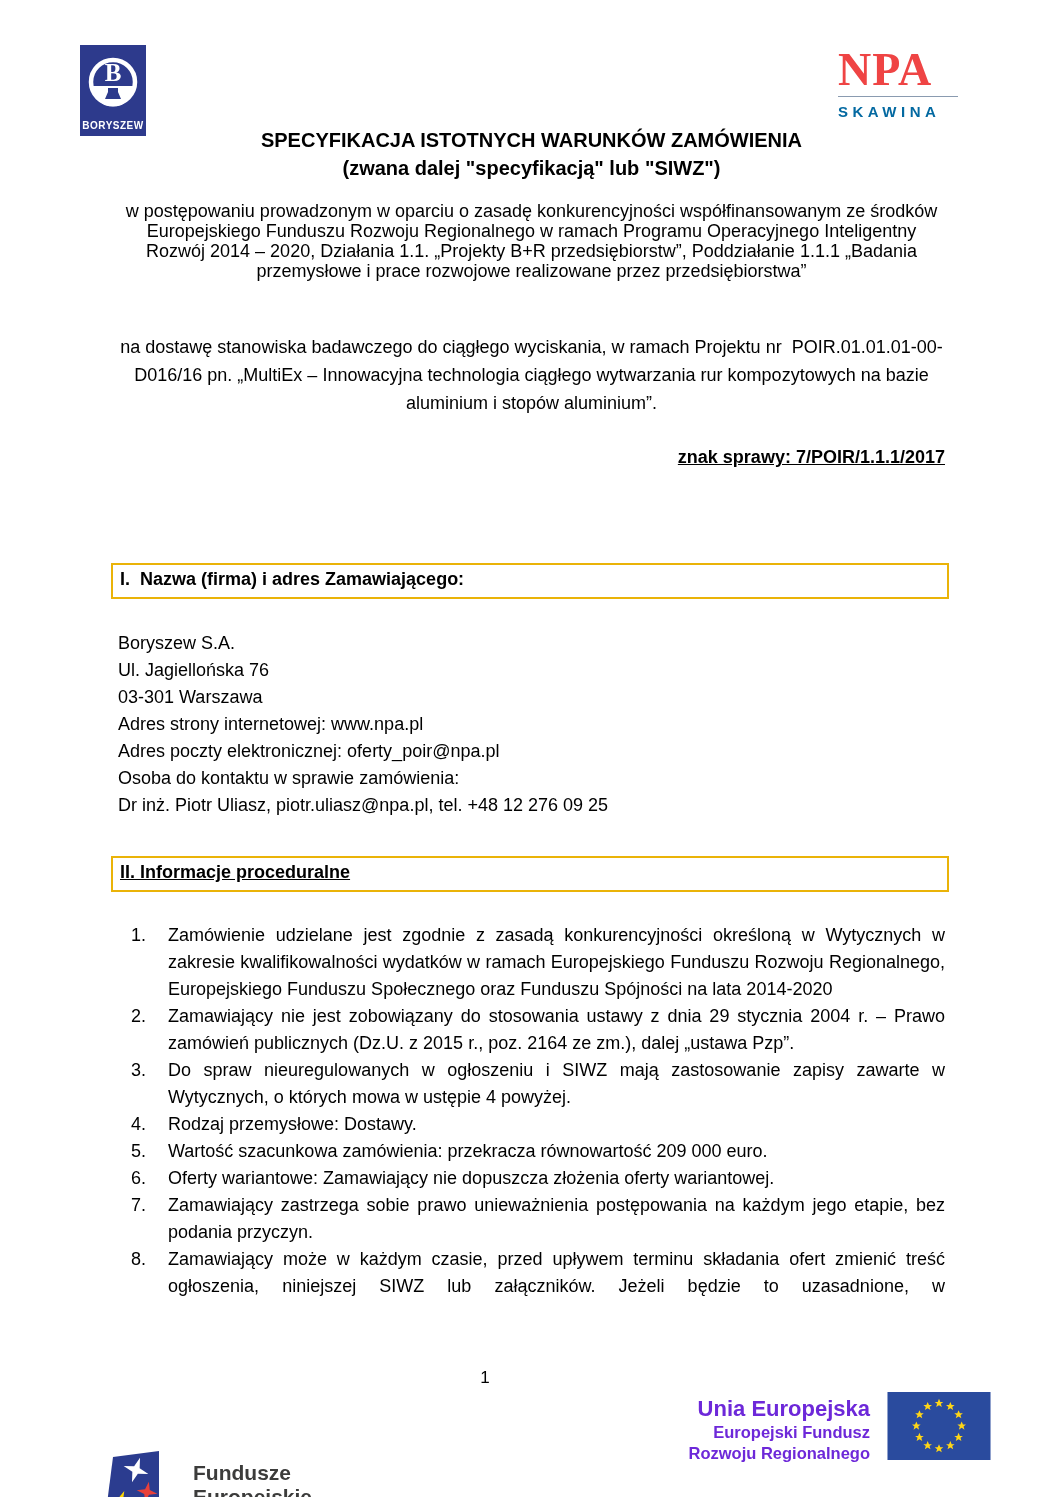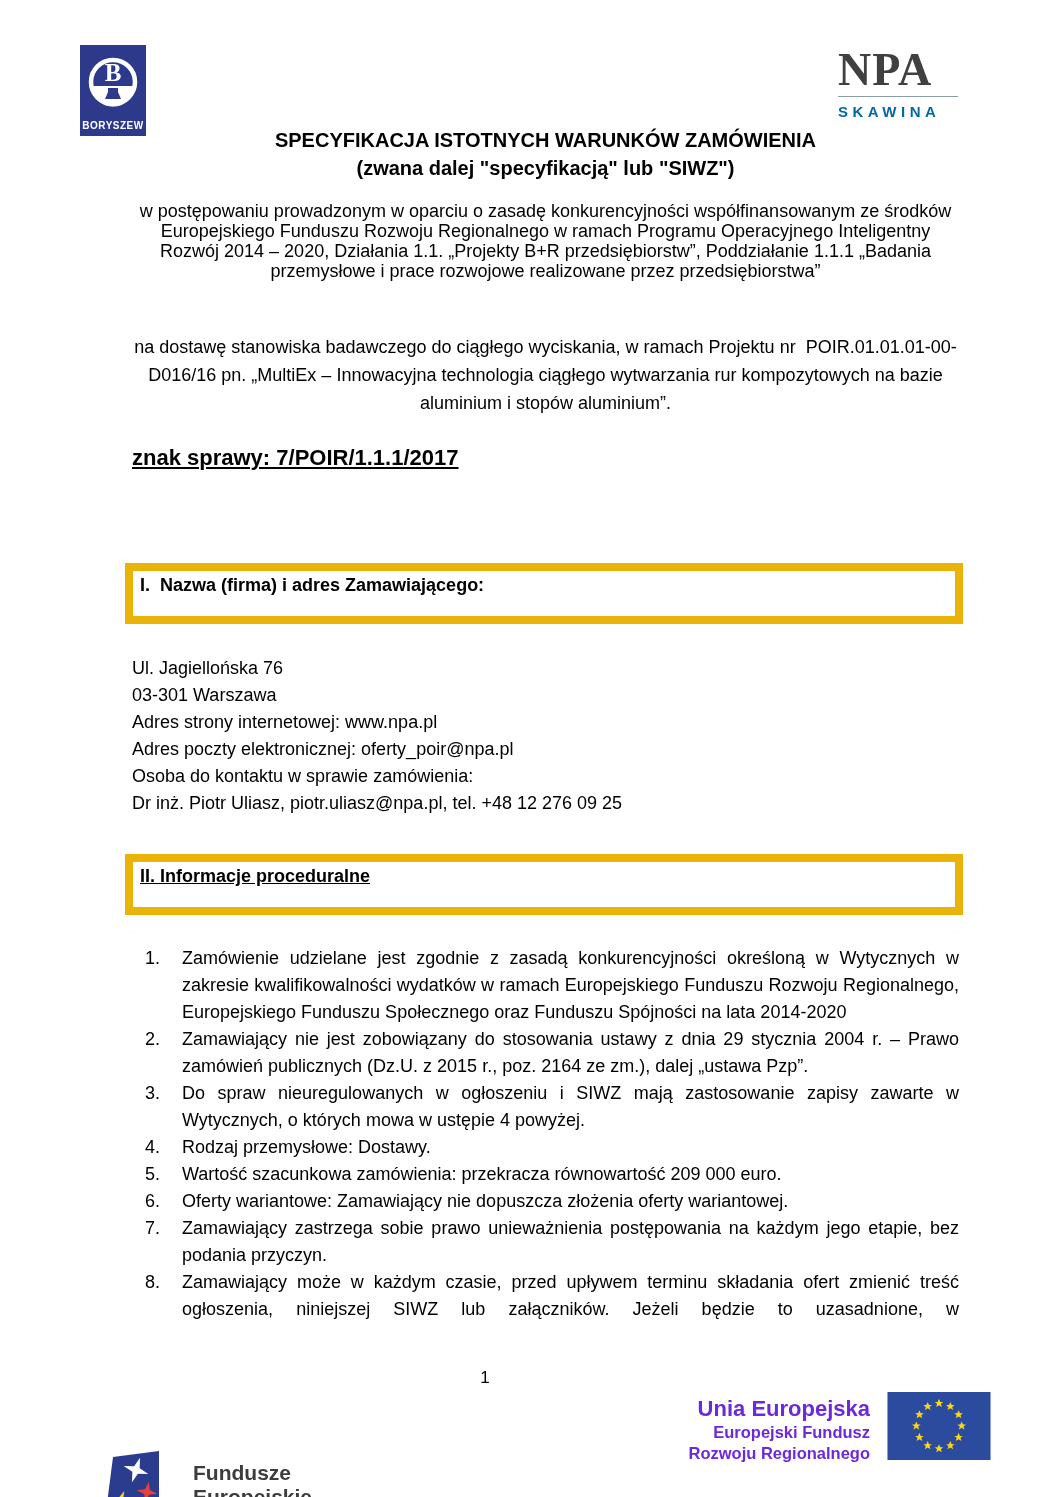--- a/index.html
+++ b/index.html
@@ -24,38 +24,38 @@
     right: 100px; top: 46px;
     width: 120px;
     text-align: left;
   }
   .npa-wordmark {
     font-family: "Liberation Serif", serif;
     font-weight: bold;
     font-size: 46px;
     line-height: 48px;
     letter-spacing: 1px;
-    color: #404040;
+    color: #ef4444;
   }
   .npa-rule {
     border: none;
     border-top: 1px solid #8a9bb0;
     margin: 2px 0 6px 0;
   }
   .npa-sub {
     font-size: 15px;
     font-weight: bold;
     letter-spacing: 4.5px;
     color: #0369a1;
   }
 
   
   .content {
     position: absolute;
-    left: 132px; top: 0;
+    left: 118px; top: 0;
     width: 827px;
   }
   .doc-title {
     margin-top: 126px;
     text-align: center;
     font-weight: bold;
     font-size: 20px;
     line-height: 28px;
   }
   .intro {
@@ -66,29 +66,29 @@
   }
   .subject {
     margin-top: 52px;
     text-align: center;
     font-weight: normal;
     font-size: 18px;
     line-height: 28px;
   }
   .case-number {
     margin-top: 27px;
-    text-align: left;
-    font-weight: bold;
-    font-size: 22px;
+    text-align: right;
+    font-weight: bold;
+    font-size: 18px;
     line-height: 27px;
     text-decoration: underline;
   }
   .section-box {
-    border: 8px solid #eab308;
-    padding: 2px 7px 19px 7px;
+    border: 2px solid #eab308;
+    padding: 2px 7px 6px 7px;
     font-weight: bold;
     font-size: 18px;
     line-height: 24px;
     margin-left: -7px;
     margin-right: -4px;
   }
   .section-box.first  { margin-top: 92px; }
   .section-box.second { margin-top: 37px; text-decoration: underline; }
   .address {
     margin-top: 31px;
@@ -194,20 +194,21 @@
 
     <p class="intro">w postępowaniu prowadzonym w oparciu o zasadę konkurencyjności współfinansowanym ze środków Europejskiego Funduszu Rozwoju Regionalnego w ramach Programu Operacyjnego Inteligentny Rozwój 2014 – 2020, Działania 1.1. „Projekty B+R przedsiębiorstw”, Poddziałanie 1.1.1 „Badania przemysłowe i prace rozwojowe realizowane przez przedsiębiorstwa”</p>
 
     <p class="subject">na dostawę stanowiska badawczego do ciągłego wyciskania, w ramach Projektu nr &nbsp;POIR.01.01.01-00-D016/16 pn. „MultiEx – Innowacyjna technologia ciągłego wytwarzania rur kompozytowych na bazie aluminium i stopów aluminium”.</p>
 
     <p class="case-number">znak sprawy: 7/POIR/1.1.1/2017</p>
 
     <div class="section-box first">I.&nbsp; Nazwa (firma) i adres Zamawiającego:</div>
 
     <div class="address">
+      <div>Boryszew S.A.</div>
       <div>Ul. Jagiellońska 76</div>
       <div>03-301 Warszawa</div>
       <div>Adres strony internetowej: www.npa.pl</div>
       <div>Adres poczty elektronicznej: oferty_poir@npa.pl</div>
       <div>Osoba do kontaktu w sprawie zamówienia:</div>
       <div>Dr inż. Piotr Uliasz, piotr.uliasz@npa.pl, tel. +48 12 276 09 25</div>
     </div>
 
     <div class="section-box second">II. Informacje proceduralne</div>
 

